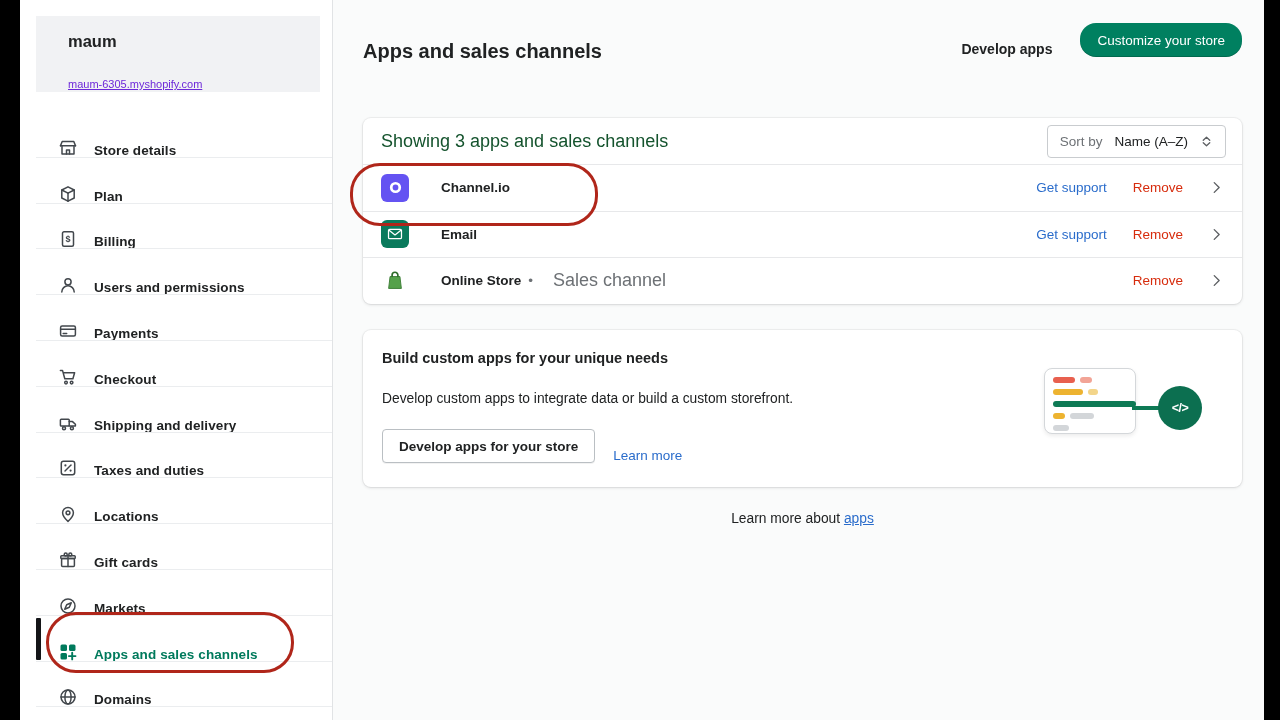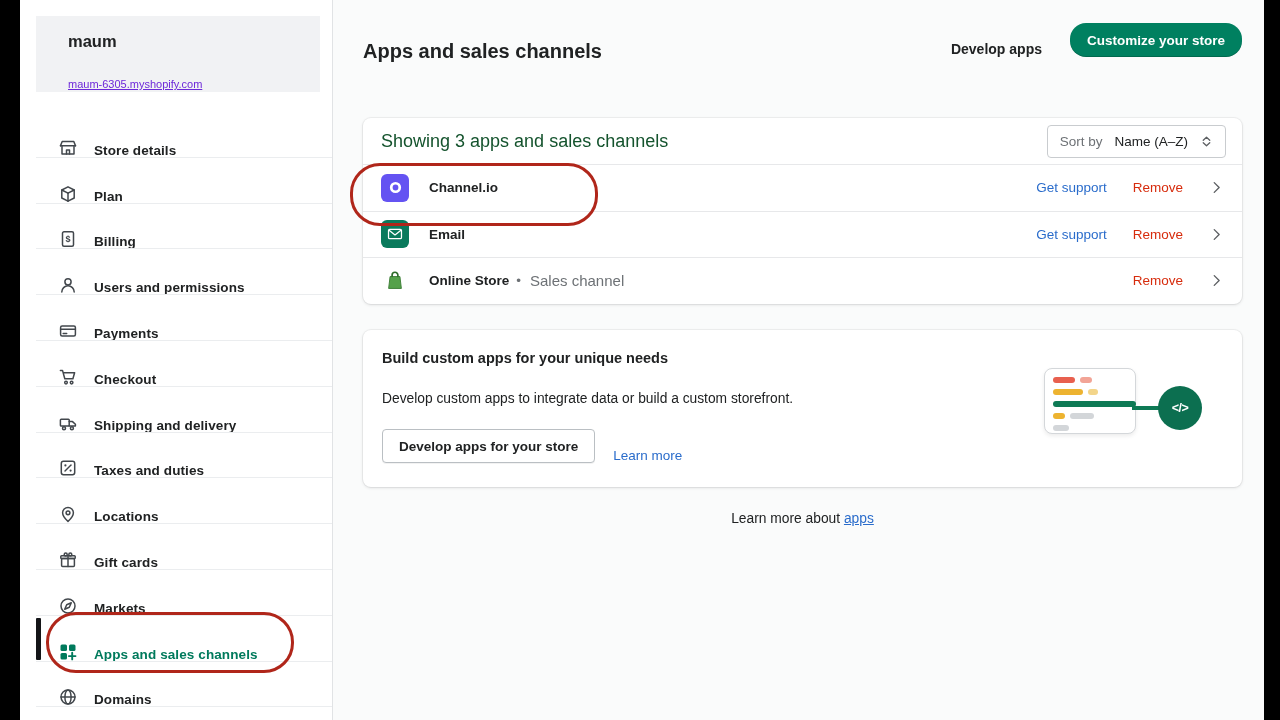--- a/index.html
+++ b/index.html
@@ -17,36 +17,36 @@
   .nicon{width:20px;height:20px;display:flex;flex:none}
   .nlabel{font-size:13.5px;font-weight:600;color:#202223;letter-spacing:.1px;white-space:nowrap}
   .nav-item.sel .nlabel{color:#007a5c}
   .indicator{position:absolute;left:16px;top:2px;width:5px;height:42px;background:#141518;border-radius:1px}
 
   
   .main{position:absolute;left:313px;top:0;right:0;height:720px}
   .page-title{position:absolute;left:30px;top:27px;font-size:20px;font-weight:700;color:#202223}
   .header-actions{position:absolute;right:22px;top:23px;display:flex;align-items:flex-end;gap:28px}
   .text-btn{font-size:14px;font-weight:600;color:#202223;cursor:pointer}
-  .primary-btn{height:34px;padding:0 17px;background:#008060;color:#fff;font-size:13.5px;font-weight:700;border:none;border-radius:16px;display:flex;align-items:center;cursor:pointer;box-shadow:inset 0 -1px 0 rgba(0,0,0,.18)}
+  .primary-btn{height:34px;padding:0 17px;background:#008060;color:#fff;font-size:13.5px;font-weight:400;border:none;border-radius:16px;display:flex;align-items:center;cursor:pointer;box-shadow:inset 0 -1px 0 rgba(0,0,0,.18)}
 
   .card{position:absolute;left:30px;width:879px;background:#fff;border-radius:8px;box-shadow:0 0 0 1px rgba(63,63,68,.06),0 1px 3px rgba(63,63,68,.15);box-sizing:border-box}
   .apps-card{top:118px}
   .card-hd{height:46px;display:flex;align-items:center;justify-content:space-between;padding:0 16px 0 18px}
   .summary{font-size:18px;color:#14532d}
   .sort-btn{height:33px;border:1px solid #c9cccf;border-radius:4px;background:#fff;display:flex;align-items:center;gap:12px;padding:0 12px;font-size:13.5px;cursor:pointer;box-sizing:border-box}
   .sort-prefix{color:#6d7175}
   .sort-value{color:#202223}
 
   .app-row{height:46.5px;display:flex;align-items:center;padding:0 18px;border-top:1px solid #e7e8ea;box-sizing:border-box}
   .app-icon{width:28px;height:28px;border-radius:6px;display:flex;align-items:center;justify-content:center;flex:none}
   .ai-purple{background:#6453f2}
   .ai-green{background:#0a7a5c}
-  .row-name{margin-left:20px;font-size:13.5px;font-weight:600;color:#202223}
-  .row-sub{font-size:15px;color:#6d7175;margin-left:9px}
+  .row-name{margin-left:32px;font-size:13.5px;font-weight:600;color:#202223}
+  .row-sub{font-size:18px;color:#6d7175;margin-left:20px}
   .row-sep{font-size:13.5px;color:#6d7175;margin-left:7px}
   .row-actions{margin-left:auto;display:flex;align-items:center;gap:26px}
   .link-blue{color:#2a6ccb;font-size:13.5px;cursor:pointer}
   .link-red{color:#d72c0d;font-size:13.5px;cursor:pointer}
   .chev{display:flex;cursor:pointer}
 
   .custom-card{top:330px;height:157px}
   .cc-title{position:absolute;left:19px;top:20px;font-size:14.5px;font-weight:700;color:#202223}
   .cc-body{position:absolute;left:19px;top:61px;font-size:13.8px;color:#202223}
   .cc-actions{position:absolute;left:19px;top:99px;display:flex;align-items:flex-end;gap:18px}

